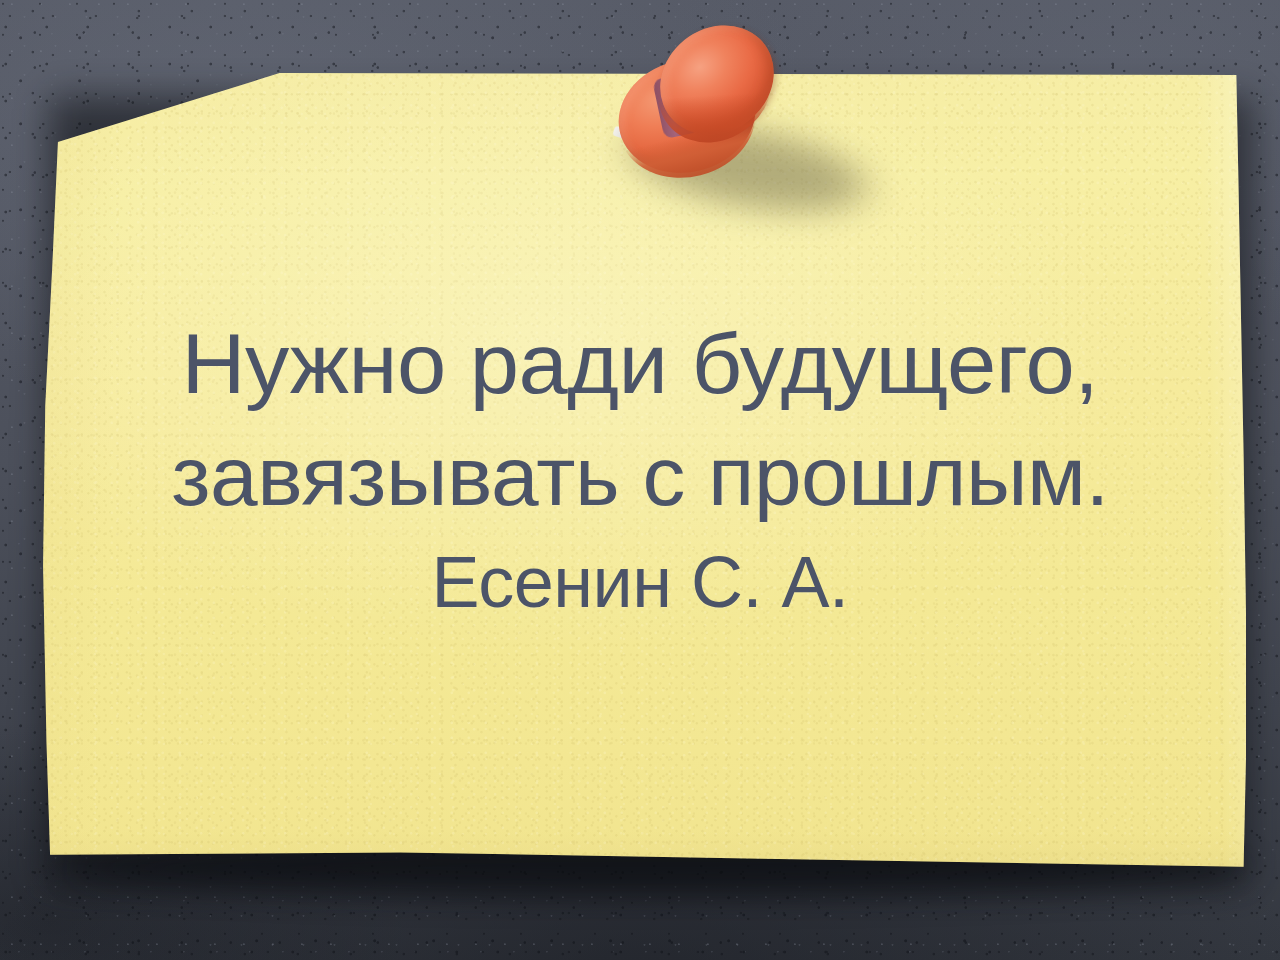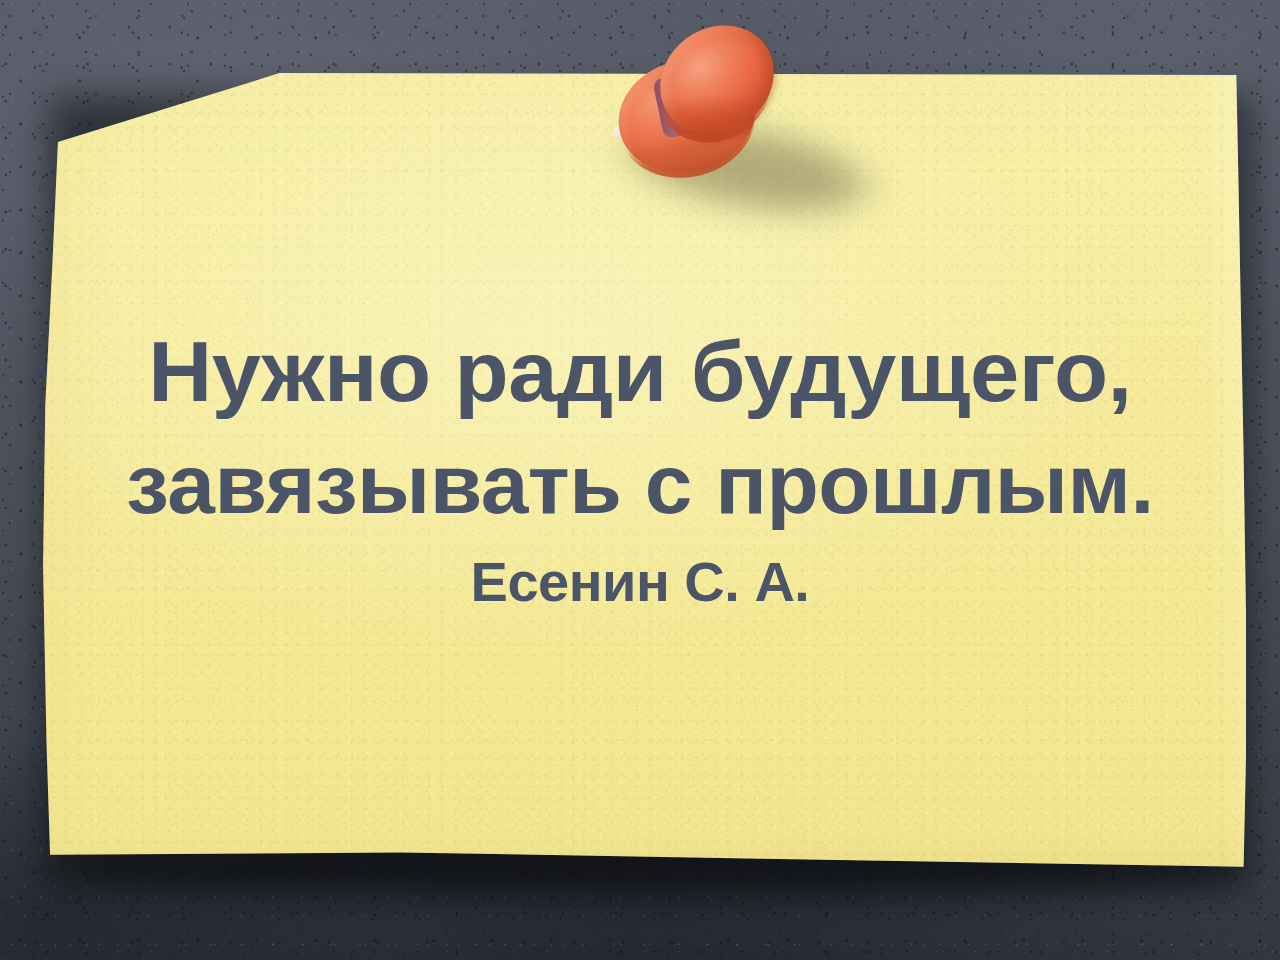--- a/index.html
+++ b/index.html
@@ -240,47 +240,47 @@
     height: 104px;
     border-radius: 50%;
     background: linear-gradient(200deg, rgba(0,0,0,0) 55%, rgba(198,74,38,0.85) 78%, rgba(176,60,30,0.9) 100%);
     transform: rotate(-24deg) skewX(-4deg);
   }
 
   
   .quote {
     position: absolute;
     left: 60px;
-    top: 328px;
+    top: 320px;
     width: 1160px;
     text-align: center;
     color: #4c5468;
     font-family: "Liberation Sans", sans-serif;
-    font-weight: bold;
+    font-weight: normal;
     line-height: 1.0;
     letter-spacing: -0.5px;
     -webkit-font-smoothing: antialiased;
   }
   .quote-line {
     display: block;
     white-space: nowrap;
     text-shadow: 0 1px 0 rgba(255,255,240,0.18);
   }
   .line-1 {
     font-size: 86px;
     transform: scaleX(1.03);
     margin-bottom: 28px;
   }
   .line-2 {
     font-size: 84px;
     transform: scaleX(1.02);
     margin-bottom: 28px;
   }
   .line-3 {
-    font-size: 56px;
+    font-size: 72px;
     transform: scaleX(1.0);
   }
 </style>
 </head>
 <body>
 
 <div id="scene">
 
   <div class="wall"></div>
   <div class="wall-tint"></div>

